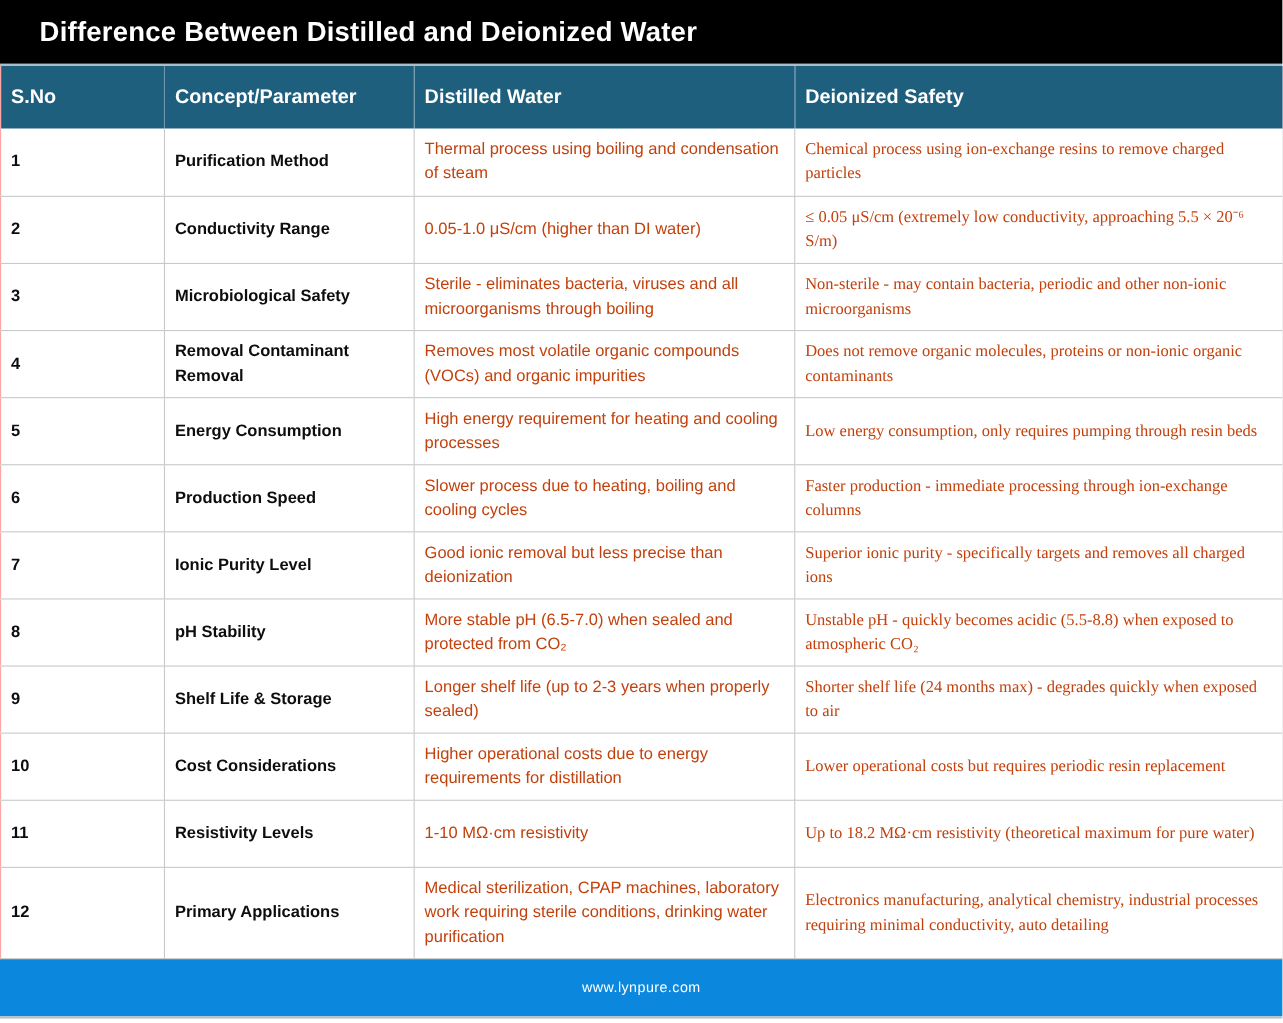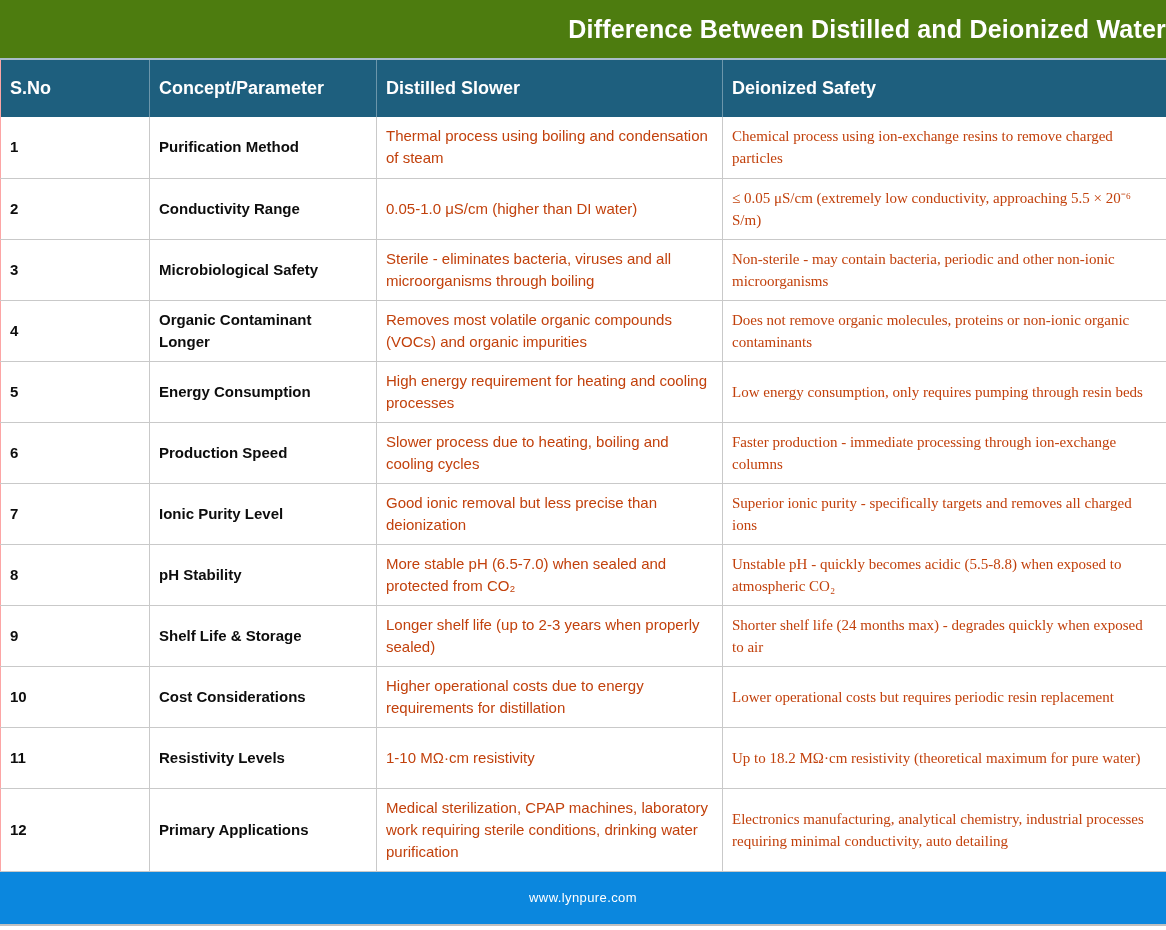--- a/index.html
+++ b/index.html
@@ -7,24 +7,24 @@
   body {
     font-family: "Liberation Sans", "DejaVu Sans", sans-serif;
     background: #ffffff;
     width: 1166px;
     height: 930px;
     overflow: hidden;
   }
   .banner {
     width: 100%;
     height: 58px;
-    background: #4d7c0f;
+    background: #000000;
     display: flex;
     align-items: center;
-    justify-content: flex-end;
+    justify-content: flex-start;
     padding-left: 36px;
   }
   .banner h1 {
     color: #ffffff;
     font-size: 25px;
     font-weight: 700;
     letter-spacing: 0.2px;
   }
   .banner-divider {
     height: 2px;
@@ -102,21 +102,21 @@
   <colgroup>
     <col class="c-sno">
       <col class="c-param">
       <col class="c-dist">
       <col class="c-deion">
   </colgroup>
   <thead>
     <tr>
       <th>S.No</th>
       <th>Concept/Parameter</th>
-      <th>Distilled Slower</th>
+      <th>Distilled Water</th>
       <th>Deionized Safety</th>
     </tr>
   </thead>
   <tbody id="table-body">
       <tr>
         <td class="sno">1</td>
         <td class="param">Purification Method</td>
         <td class="dist">Thermal process using boiling and condensation of steam</td>
         <td class="deion">Chemical process using ion-exchange resins to remove charged particles</td>
       </tr>
@@ -127,21 +127,21 @@
         <td class="deion">≤ 0.05 μS/cm (extremely low conductivity, approaching 5.5 × 20⁻⁶ S/m)</td>
       </tr>
       <tr>
         <td class="sno">3</td>
         <td class="param">Microbiological Safety</td>
         <td class="dist">Sterile - eliminates bacteria, viruses and all microorganisms through boiling</td>
         <td class="deion">Non-sterile - may contain bacteria, periodic and other non-ionic microorganisms</td>
       </tr>
       <tr>
         <td class="sno">4</td>
-        <td class="param">Organic Contaminant Longer</td>
+        <td class="param">Removal Contaminant Removal</td>
         <td class="dist">Removes most volatile organic compounds (VOCs) and organic impurities</td>
         <td class="deion">Does not remove organic molecules, proteins or non-ionic organic contaminants</td>
       </tr>
       <tr>
         <td class="sno">5</td>
         <td class="param">Energy Consumption</td>
         <td class="dist">High energy requirement for heating and cooling processes</td>
         <td class="deion">Low energy consumption, only requires pumping through resin beds</td>
       </tr>
       <tr>

